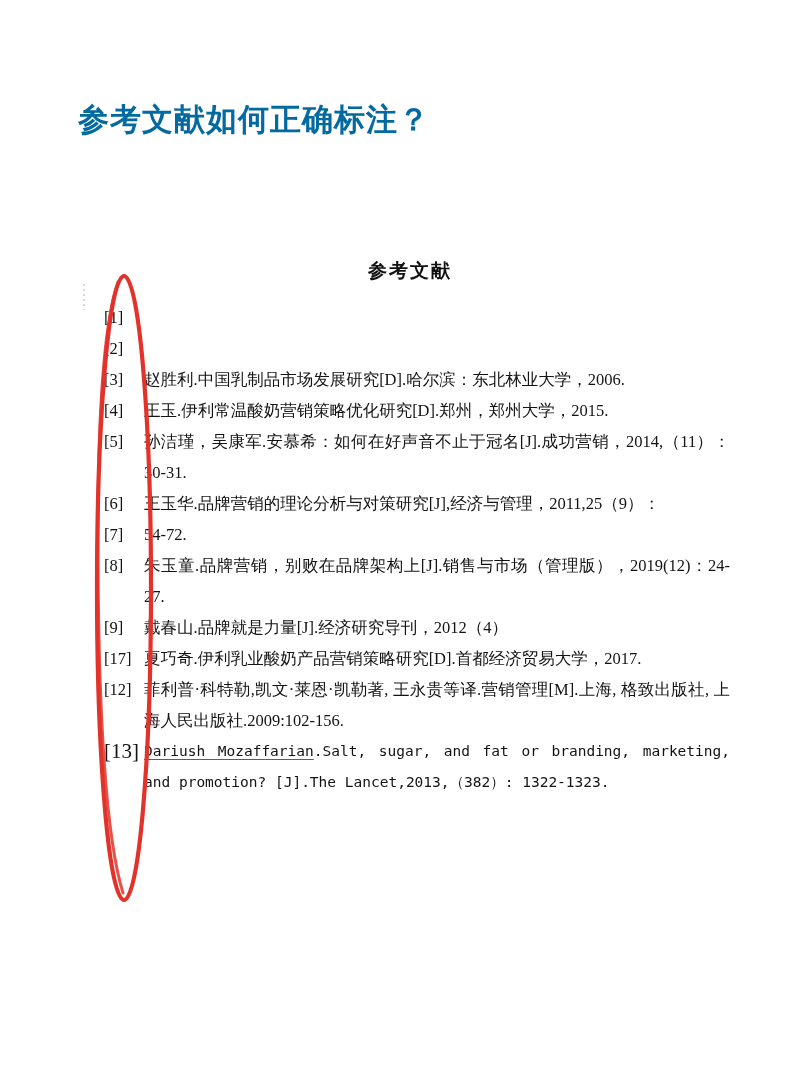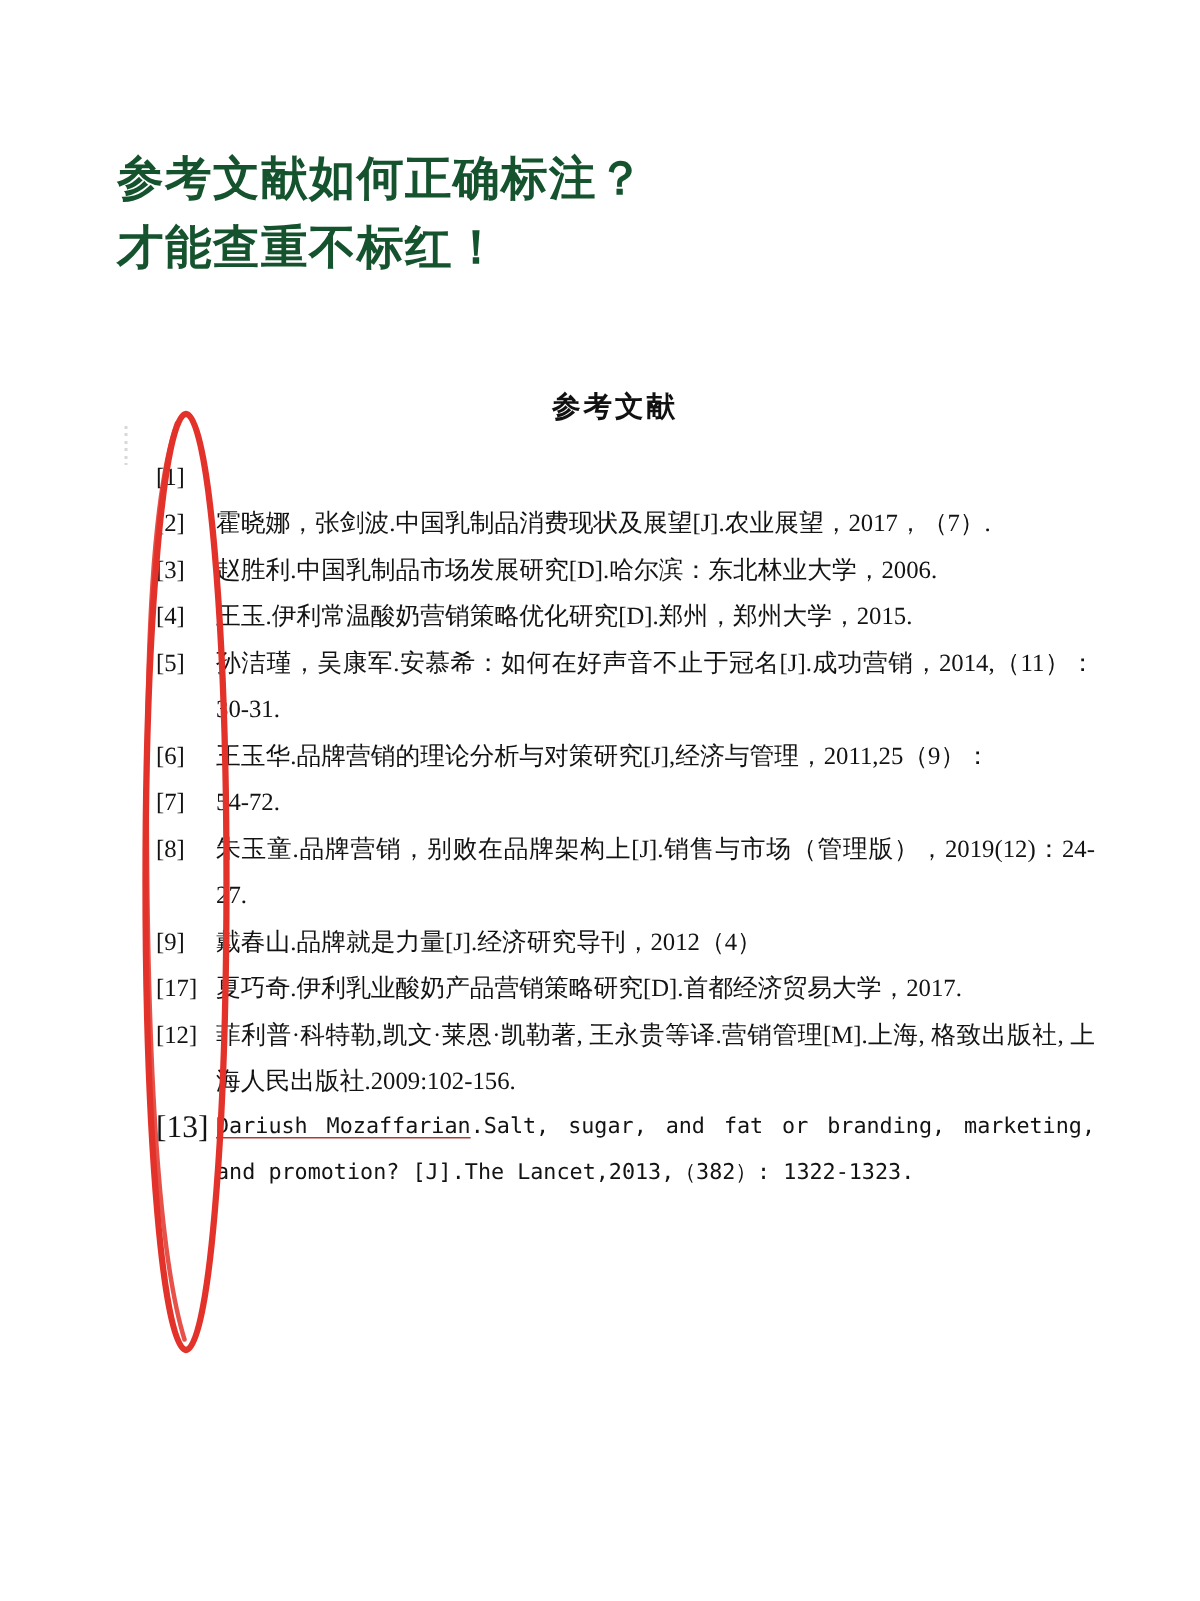--- a/index.html
+++ b/index.html
@@ -22,21 +22,21 @@
   }
 
   
   .headline {
     position: absolute;
     left: 78px;
     top: 96px;
     width: 640px;
   }
   .headline-line {
-    color: #14532d;
+    color: #0369a1;
     font-family: "DejaVu Sans", sans-serif;
     font-weight: bold;
     font-size: 31px;
     line-height: 46px;
     letter-spacing: 1px;
     white-space: nowrap;
   }
 
   
   .doc {
@@ -116,32 +116,30 @@
     background: repeating-linear-gradient(to bottom, #d8d8d8 0 2px, transparent 2px 5px);
   }
 </style>
 </head>
 <body>
 
 <div class="page">
 
   <div class="headline">
     <div class="headline-line">参考文献如何正确标注？</div>
-    <div class="headline-line">才能查重不标红！</div>
   </div>
 
   <div class="doc">
     <div class="doc-title">参考文献</div>
     <ul class="ref-list" id="ref-list">
         <li class="ref-item">
           <span class="ref-num">[1]</span>
         </li>
         <li class="ref-item">
           <span class="ref-num">[2]</span>
-          <span class="ref-text">霍晓娜，张剑波.中国乳制品消费现状及展望[J].农业展望，2017，（7）.</span>
         </li>
         <li class="ref-item">
           <span class="ref-num">[3]</span>
           <span class="ref-text">赵胜利.中国乳制品市场发展研究[D].哈尔滨：东北林业大学，2006.</span>
         </li>
         <li class="ref-item">
           <span class="ref-num">[4]</span>
           <span class="ref-text">王玉.伊利常温酸奶营销策略优化研究[D].郑州，郑州大学，2015.</span>
         </li>
         <li class="ref-item">

